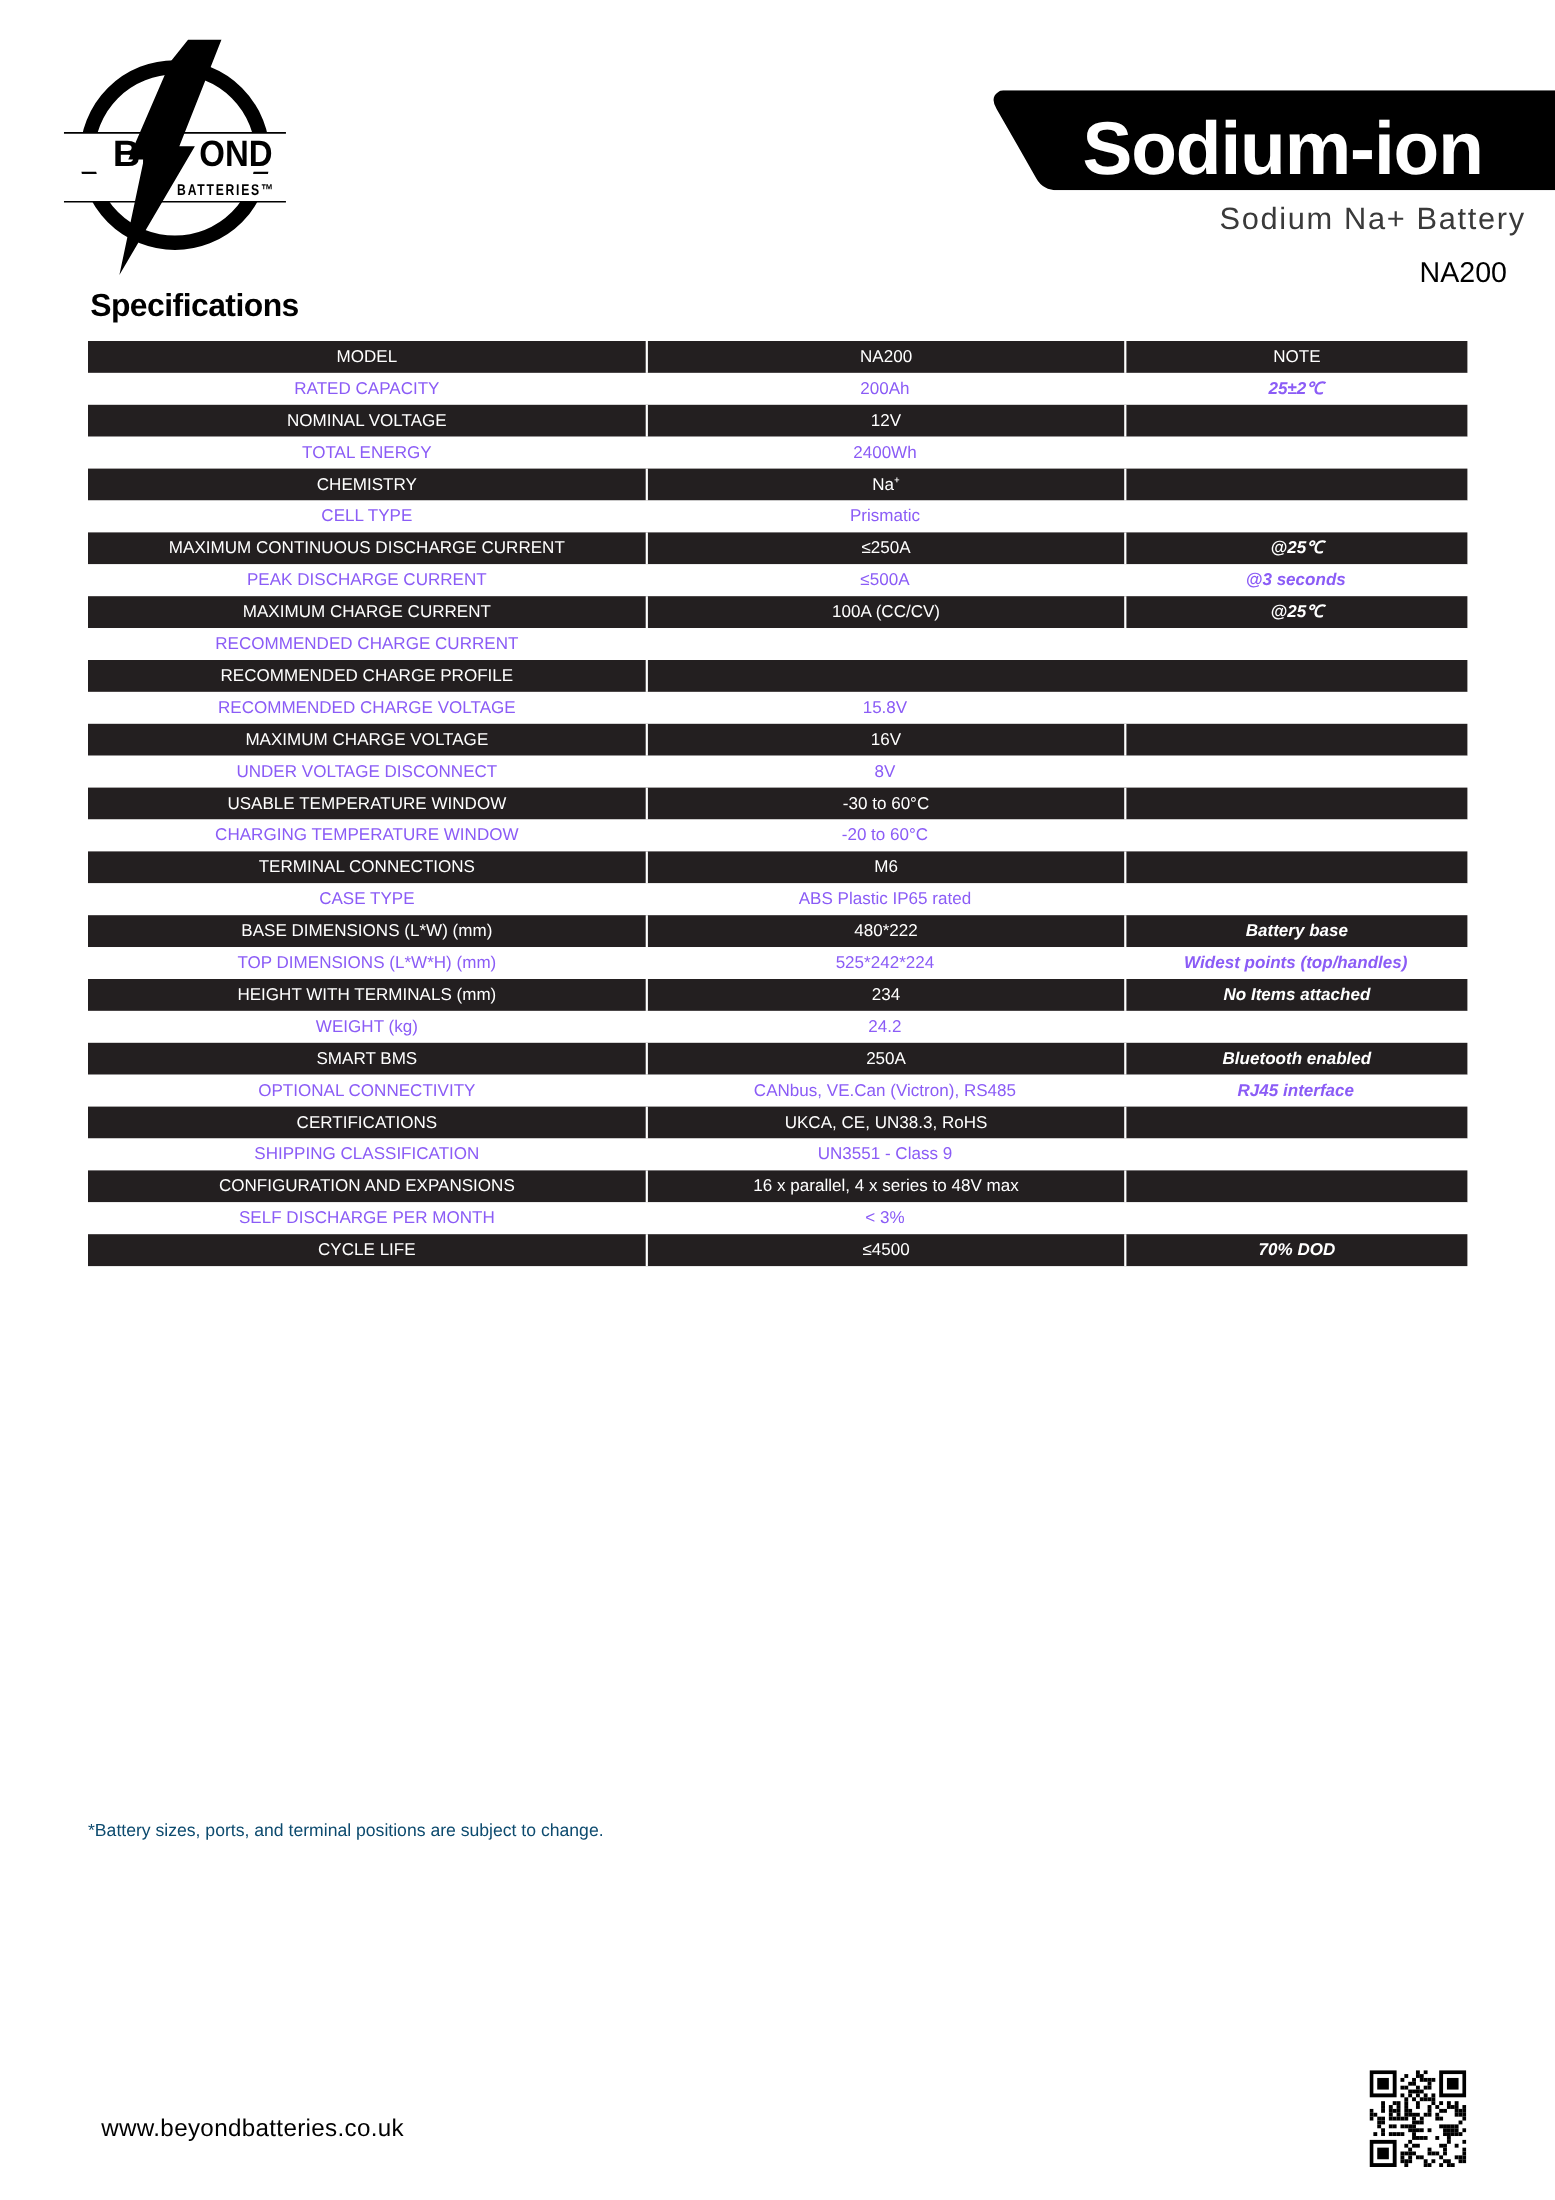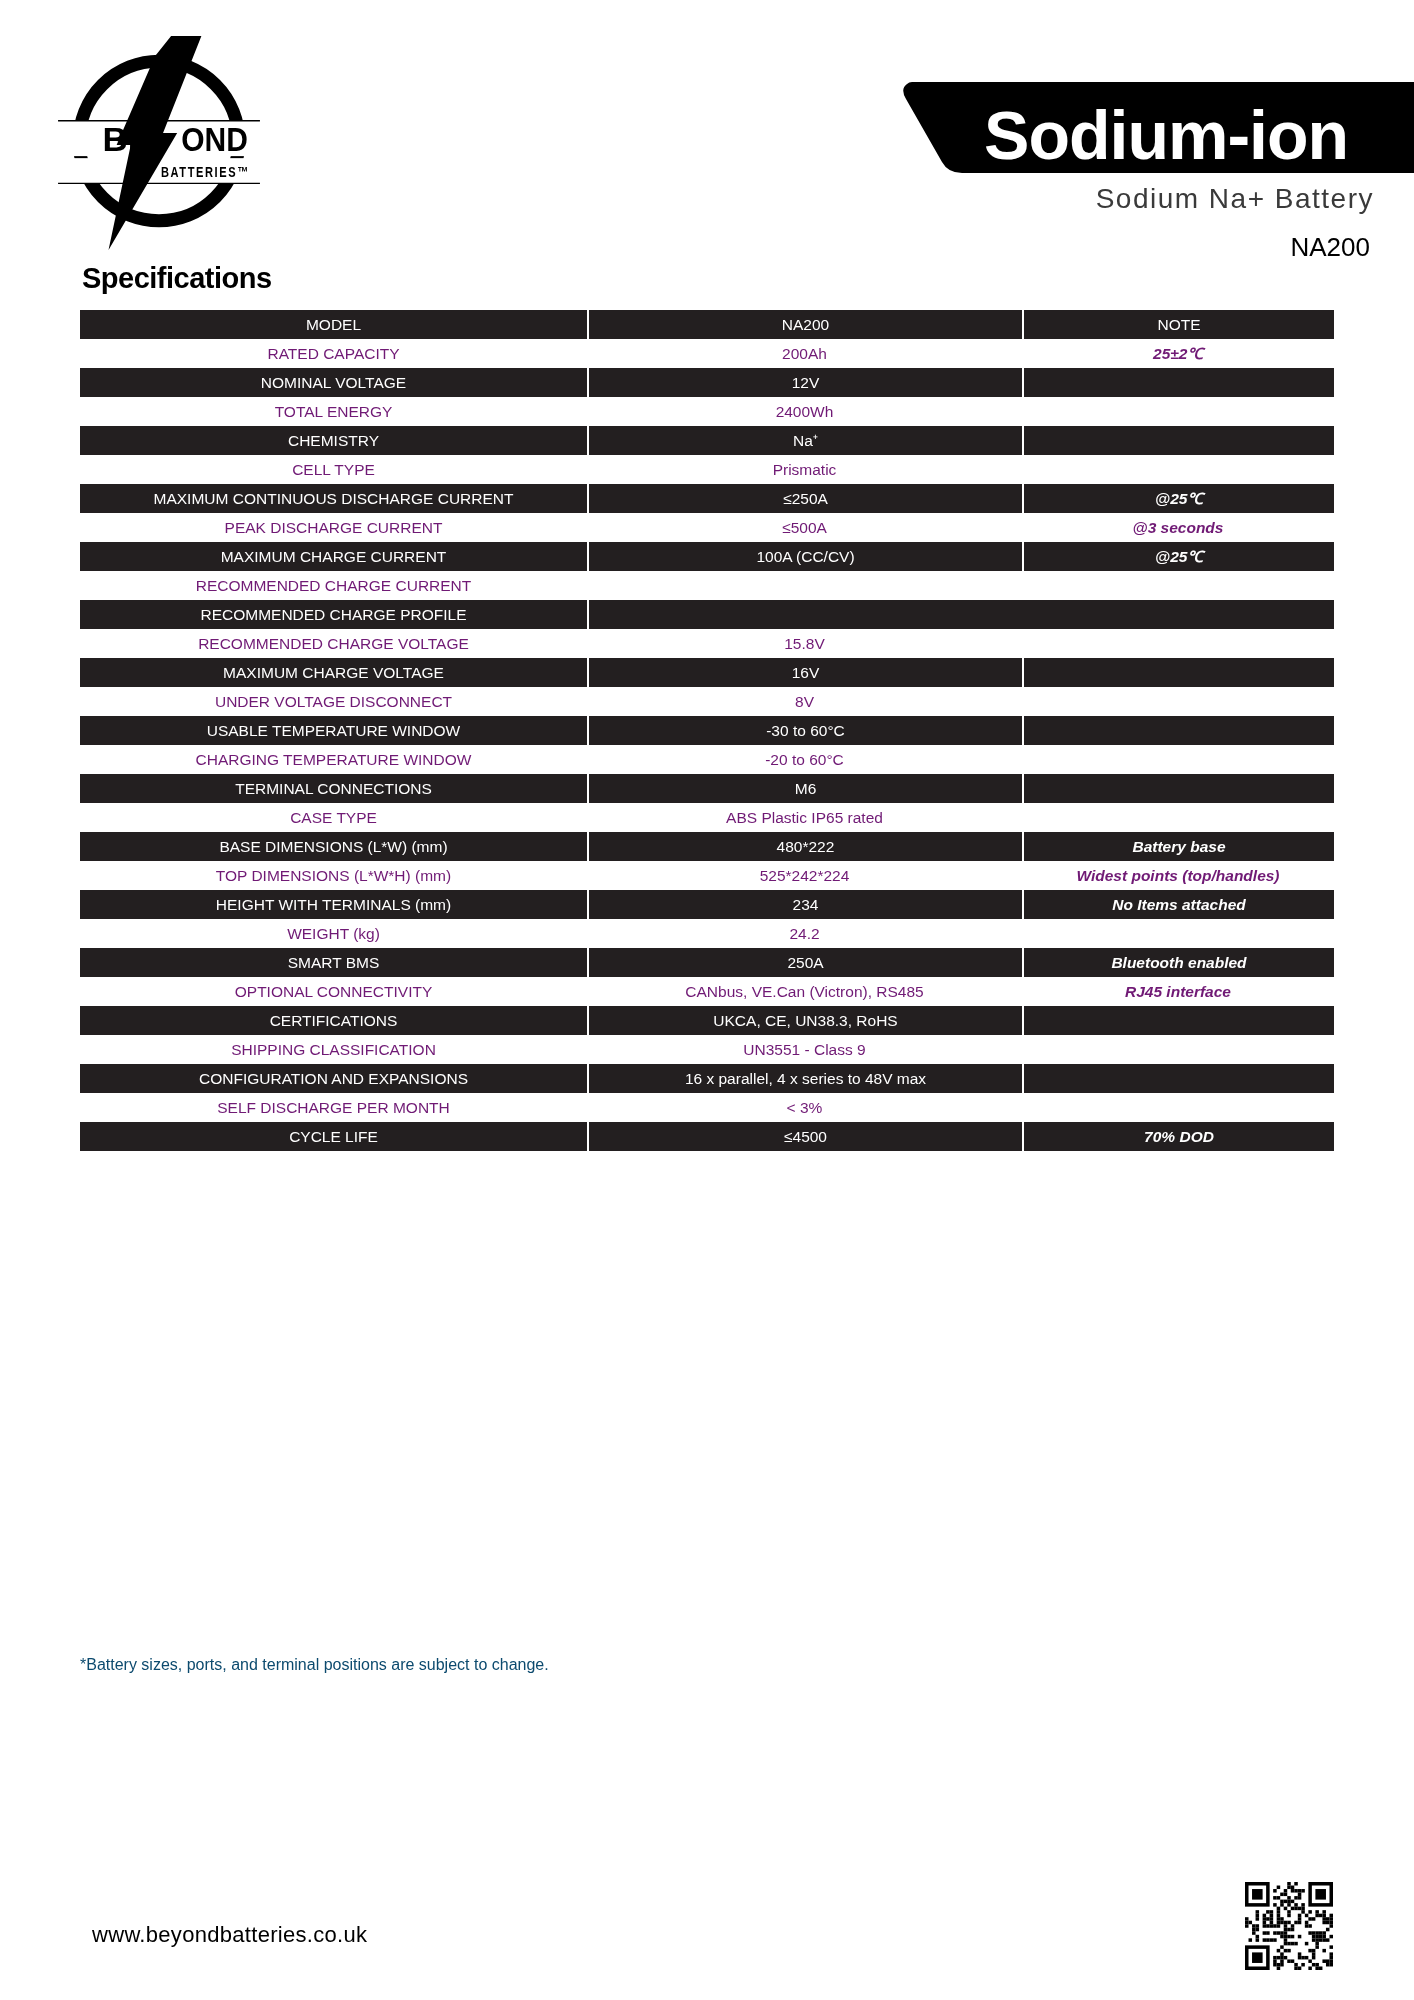--- a/index.html
+++ b/index.html
@@ -17,21 +17,21 @@
   .logo { position:absolute; left:58px; top:36px; width:202px; height:214px; }
 
   .banner-shape { position:absolute; left:900px; top:82px; width:514px; height:91px; }
   .banner-title {
     position:absolute; left:852px; top:82px; width:514px; height:91px;
     text-align:right; padding-right:18px; padding-top:19px;
     font-size:68px; font-weight:bold; letter-spacing:-1px;
     line-height:1; color:#ffffff; white-space:nowrap;
   }
   .banner-subtitle {
-    position:absolute; right:40px; top:183px;
+    position:absolute; right:27px; top:183px;
     font-size:28px; font-weight:400; letter-spacing:1.5px;
     color:#3a3a3a; white-space:nowrap;
   }
   .model-code {
     position:absolute; right:44px; top:232px;
     font-size:26px; color:#000;
   }
 
   .page-title {
     position:absolute; left:82px; top:262px;
@@ -39,21 +39,21 @@
   }
 
   
   .spec-table { position:absolute; left:80px; top:310px; width:1254px; }
   .trow {
     display:grid;
     grid-template-columns:507px 435px 312px;
     height:29px;
   }
   .trow.dark { background:var(--row-dark,#231f20); color:#ffffff; }
-  .trow.light { background:#ffffff; color:#701a75; }
+  .trow.light { background:#ffffff; color:#8b5cf6; }
   .cell {
     display:flex; align-items:center; justify-content:center;
     text-align:center; font-size:15.5px; line-height:1.15;
     padding:0 10px;
   }
   .trow.dark .cell + .cell { border-left:2px solid #ffffff; }
   .trow:not(.header) .cell-note { font-weight:bold; font-style:italic; }
 
   .footnote {
     position:absolute; left:80px; top:1656px;

